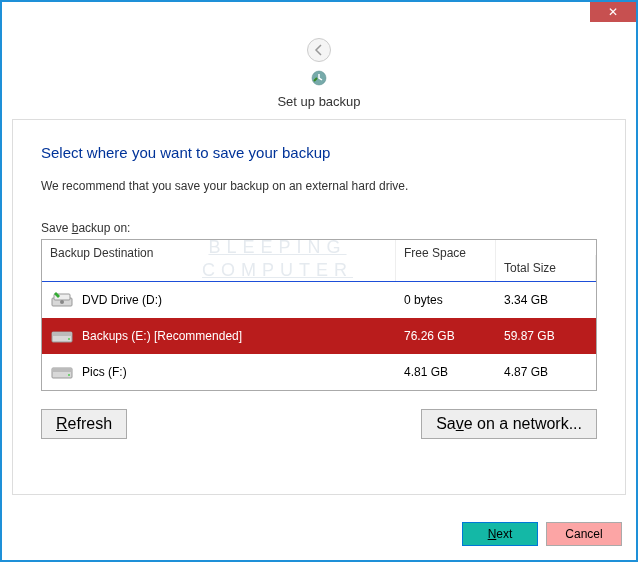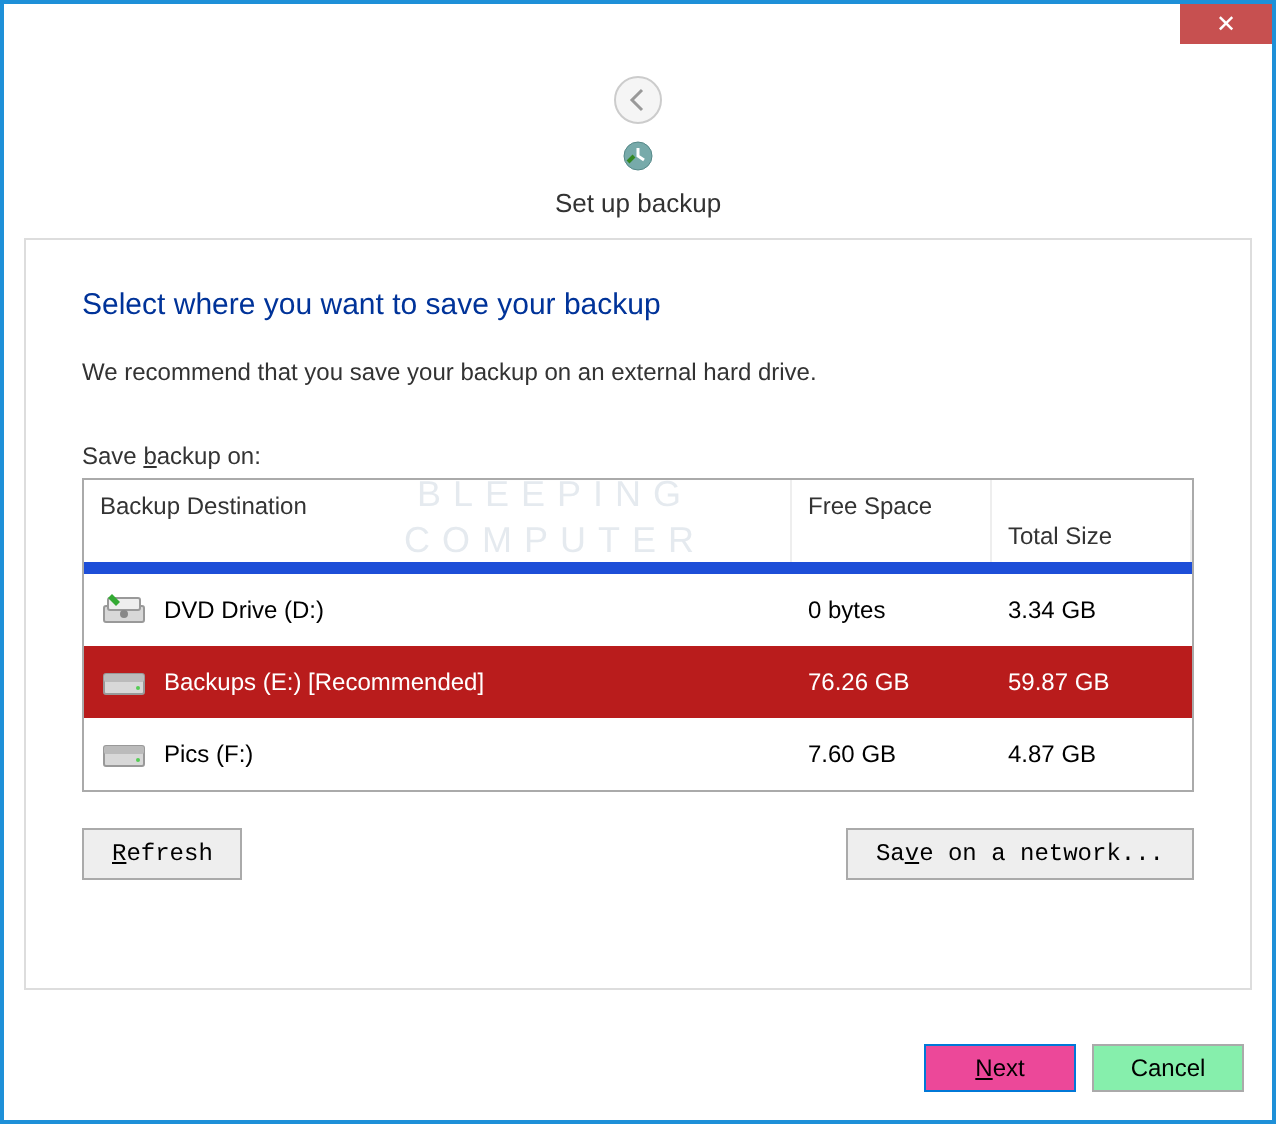--- a/index.html
+++ b/index.html
@@ -11,37 +11,37 @@
 .back-btn { width: 24px; height: 24px; border: 1px solid #ccc; border-radius: 50%; display: flex; align-items: center; justify-content: center; color: #999; background: #f5f5f5; cursor: pointer; }
 .back-btn svg { width: 12px; height: 12px; }
 .header-icon { width: 16px; height: 16px; }
 .header-title { font-size: 13px; color: #333; }
 .content-frame { margin: 0 10px 10px 10px; border: 1px solid #ddd; padding: 24px 28px 14px 28px; height: 376px; position: relative; }
 .heading { color: #003399; font-size: 15px; font-weight: normal; margin-bottom: 18px; }
 .subtext { font-size: 12px; color: #333; margin-bottom: 28px; }
 .label { font-size: 12px; color: #333; margin-bottom: 4px; }
 .label u { text-decoration: underline; }
 .drive-table { border: 1px solid #aaa; width: 100%; }
-.table-head { display: flex; background: #fff; border-bottom: 6px solid #1d4ed8; }
+.table-head { display: flex; background: #fff; border-bottom: 1px solid #1d4ed8; }
 .th { padding: 6px 8px; font-size: 12px; color: #333; border-right: 1px solid #eee; }
 .col-dest { flex: 1; }
 .col-free { width: 100px; }
 .col-total { width: 100px; margin-top: 15px; }
 .table-row { display: flex; align-items: center; height: 36px; cursor: pointer; }
 .table-row.selected { background: #b91c1c; color: #fff; }
 .cell-dest { flex: 1; display: flex; align-items: center; gap: 8px; padding-left: 8px; }
 .cell-free { width: 100px; padding: 0 8px; }
 .cell-total { width: 100px; padding: 0 8px; }
 .drive-icon { width: 24px; height: 20px; flex-shrink: 0; }
 .button-row { display: flex; justify-content: space-between; margin-top: 18px; }
-.btn { border: 1px solid #aaa; background: #eee; padding: 5px 14px; font-size: 12px; cursor: pointer; min-width: 76px; font-family: Liberation Mono, monospace; }
+.btn { border: 1px solid #aaa; background: #eee; padding: 5px 14px; font-size: 16px; cursor: pointer; min-width: 76px; }
 .footer { position: absolute; bottom: 14px; right: 14px; display: flex; gap: 8px; }
-.btn-primary { border: 1px solid #0078d7; background: #ec4899; padding: 4px 20px; font-size: 12px; cursor: pointer; min-width: 76px; }
-.btn-secondary { border: 1px solid #aaa; background: #86efac; padding: 4px 14px; font-size: 12px; cursor: pointer; min-width: 76px; text-align: center; }
-.watermark { position: absolute; top: 234px; left: 200px; font-size: 18px; letter-spacing: 6px; color: rgba(150,170,190,0.25); font-weight: 300; pointer-events: none; line-height: 1.3; text-align: center; }
+.btn-primary { border: 1px solid #0078d7; background: #14b8a6; padding: 4px 20px; font-size: 12px; cursor: pointer; min-width: 76px; }
+.btn-secondary { border: 1px solid #aaa; background: #fca5a5; padding: 4px 14px; font-size: 12px; cursor: pointer; min-width: 76px; text-align: center; }
+.watermark { position: absolute; top: 234px; left: 200px; font-size: 18px; letter-spacing: 6px; color: rgba(150,170,190,0.25); font-weight: 300; pointer-events: none; line-height: 1.3; text-align: center; text-decoration: underline; }
 </style>
 </head>
 <body>
 
 <div class="window">
   <div class="titlebar">
     <div class="close-btn">
       <span>✕</span>
     </div>
   </div>
@@ -100,21 +100,21 @@
           </div>
           <div class="table-row">
             <div class="cell-dest">
               <span class="drive-icon"><svg viewBox="0 0 24 20">
                   <rect x="2" y="6" width="20" height="10" rx="1" fill="#d8d8d8" stroke="#999"></rect>
                   <rect x="2" y="6" width="20" height="4" rx="1" fill="#bbb"></rect>
                   <circle cx="19" cy="13" r="1" fill="#5c5"></circle>
                 </svg></span>
               <span>Pics (F:)</span>
             </div>
-            <div class="cell-free">7.60 GB</div>
+            <div class="cell-free">4.81 GB</div>
             <div class="cell-total">4.87 GB</div>
           </div>
         </div>
     </div>
 
     <div class="button-row">
       <button class="btn"><u>R</u><span>efresh</span></button>
       <button class="btn"><span>Sa</span><u>v</u><span>e on a network...</span></button>
     </div>
   </div>

